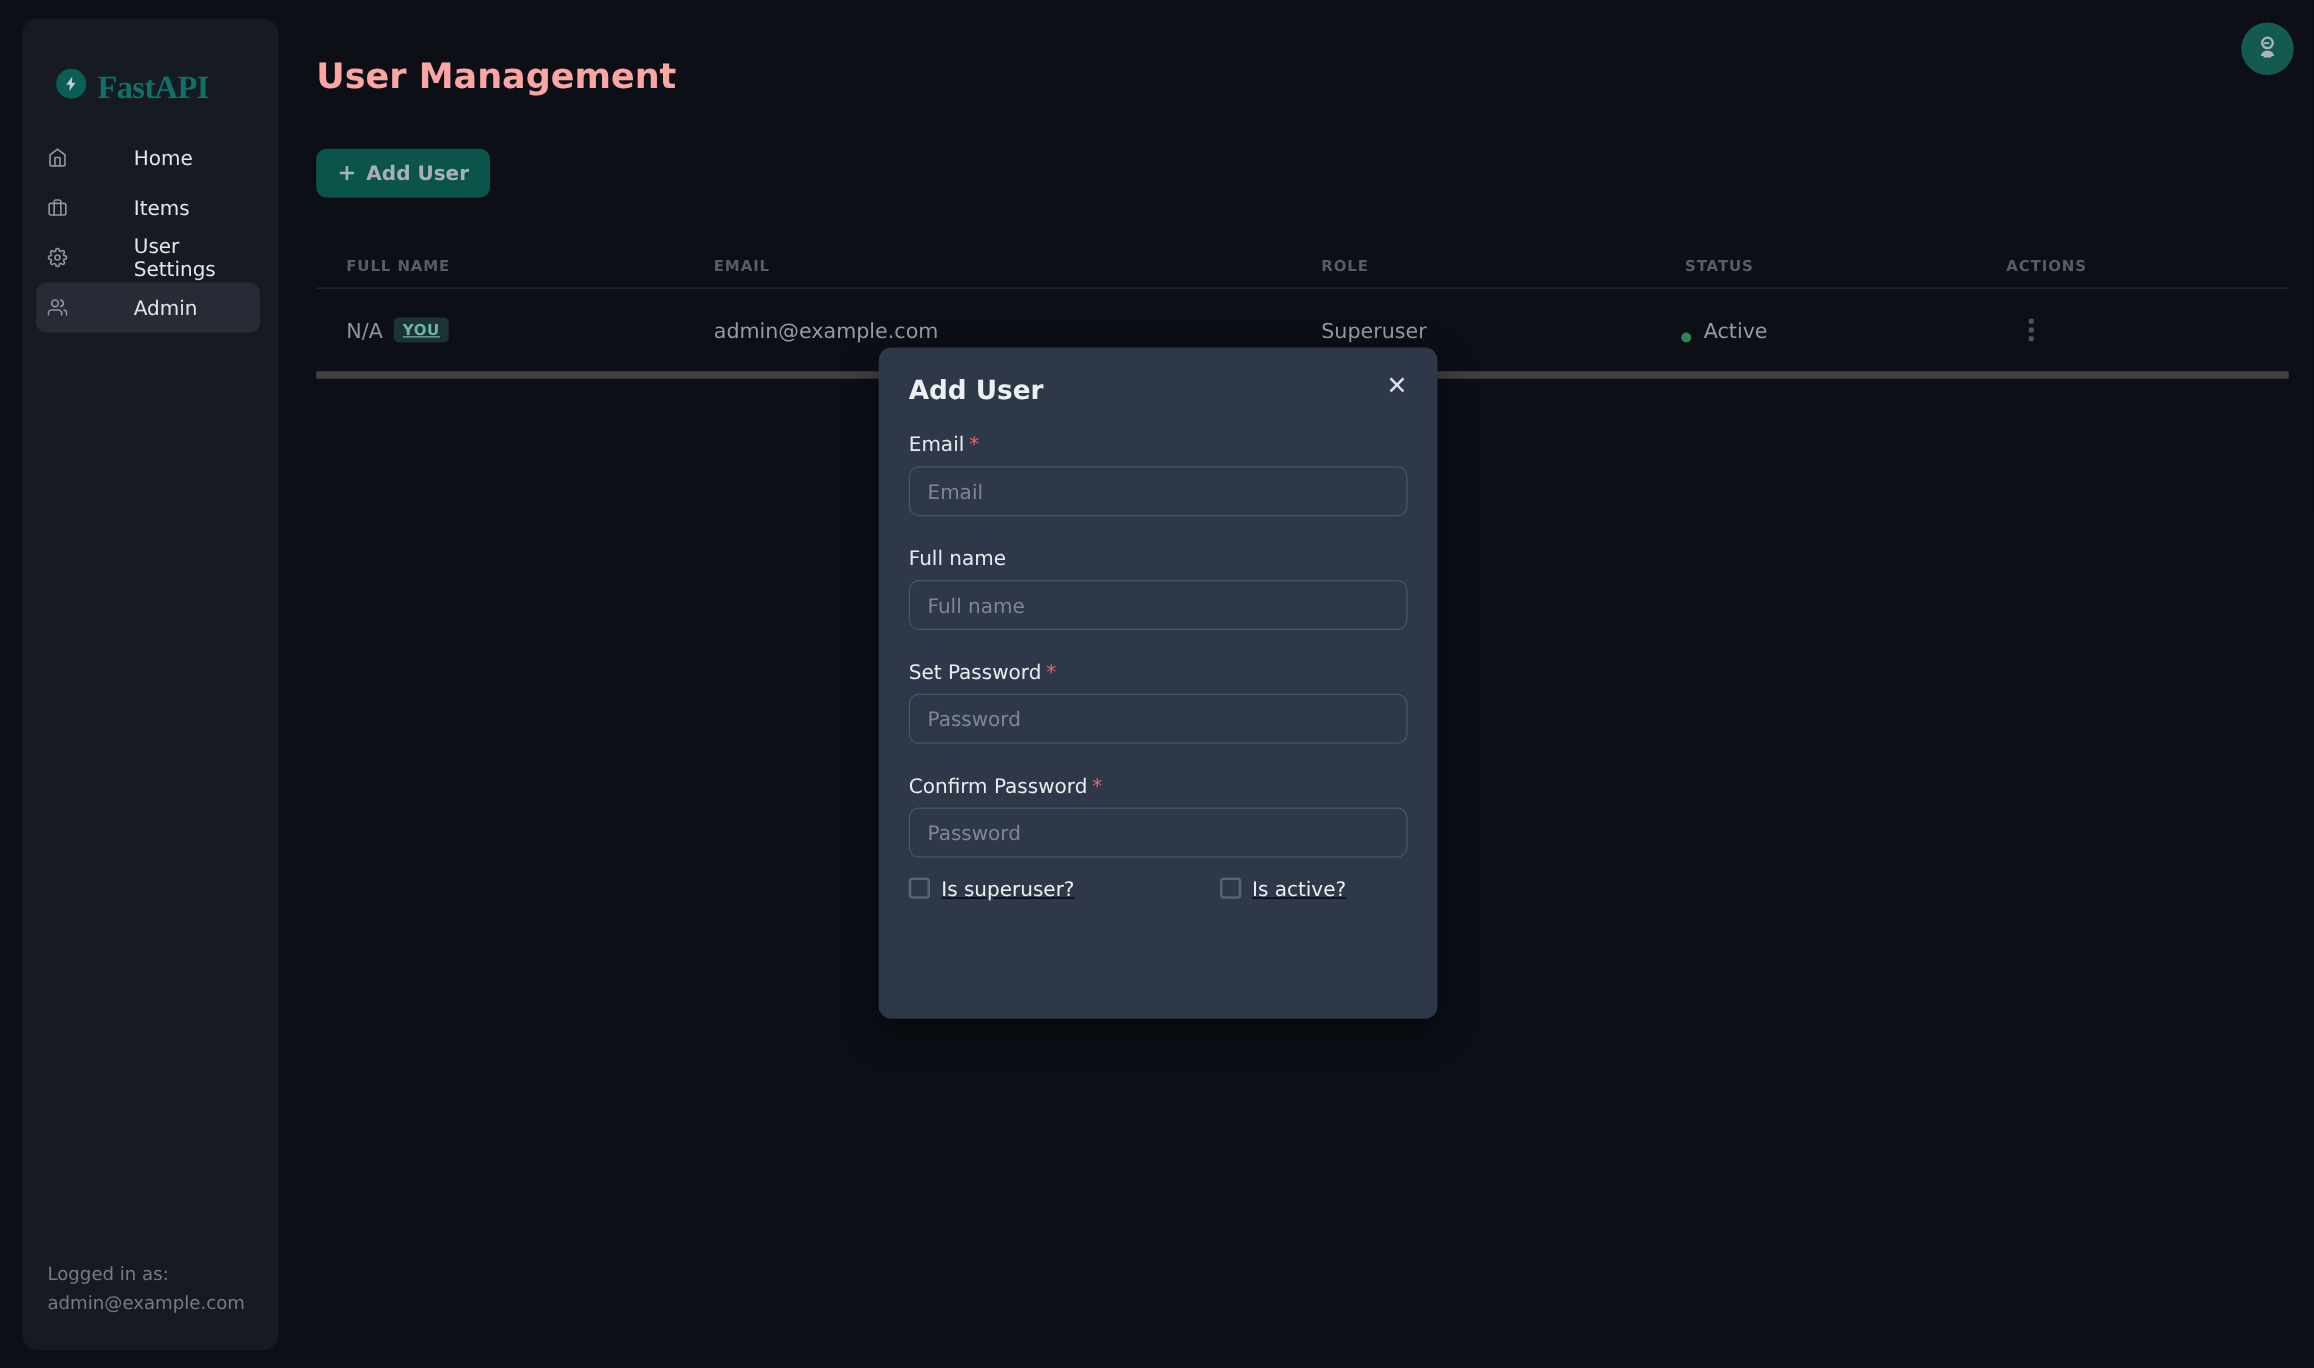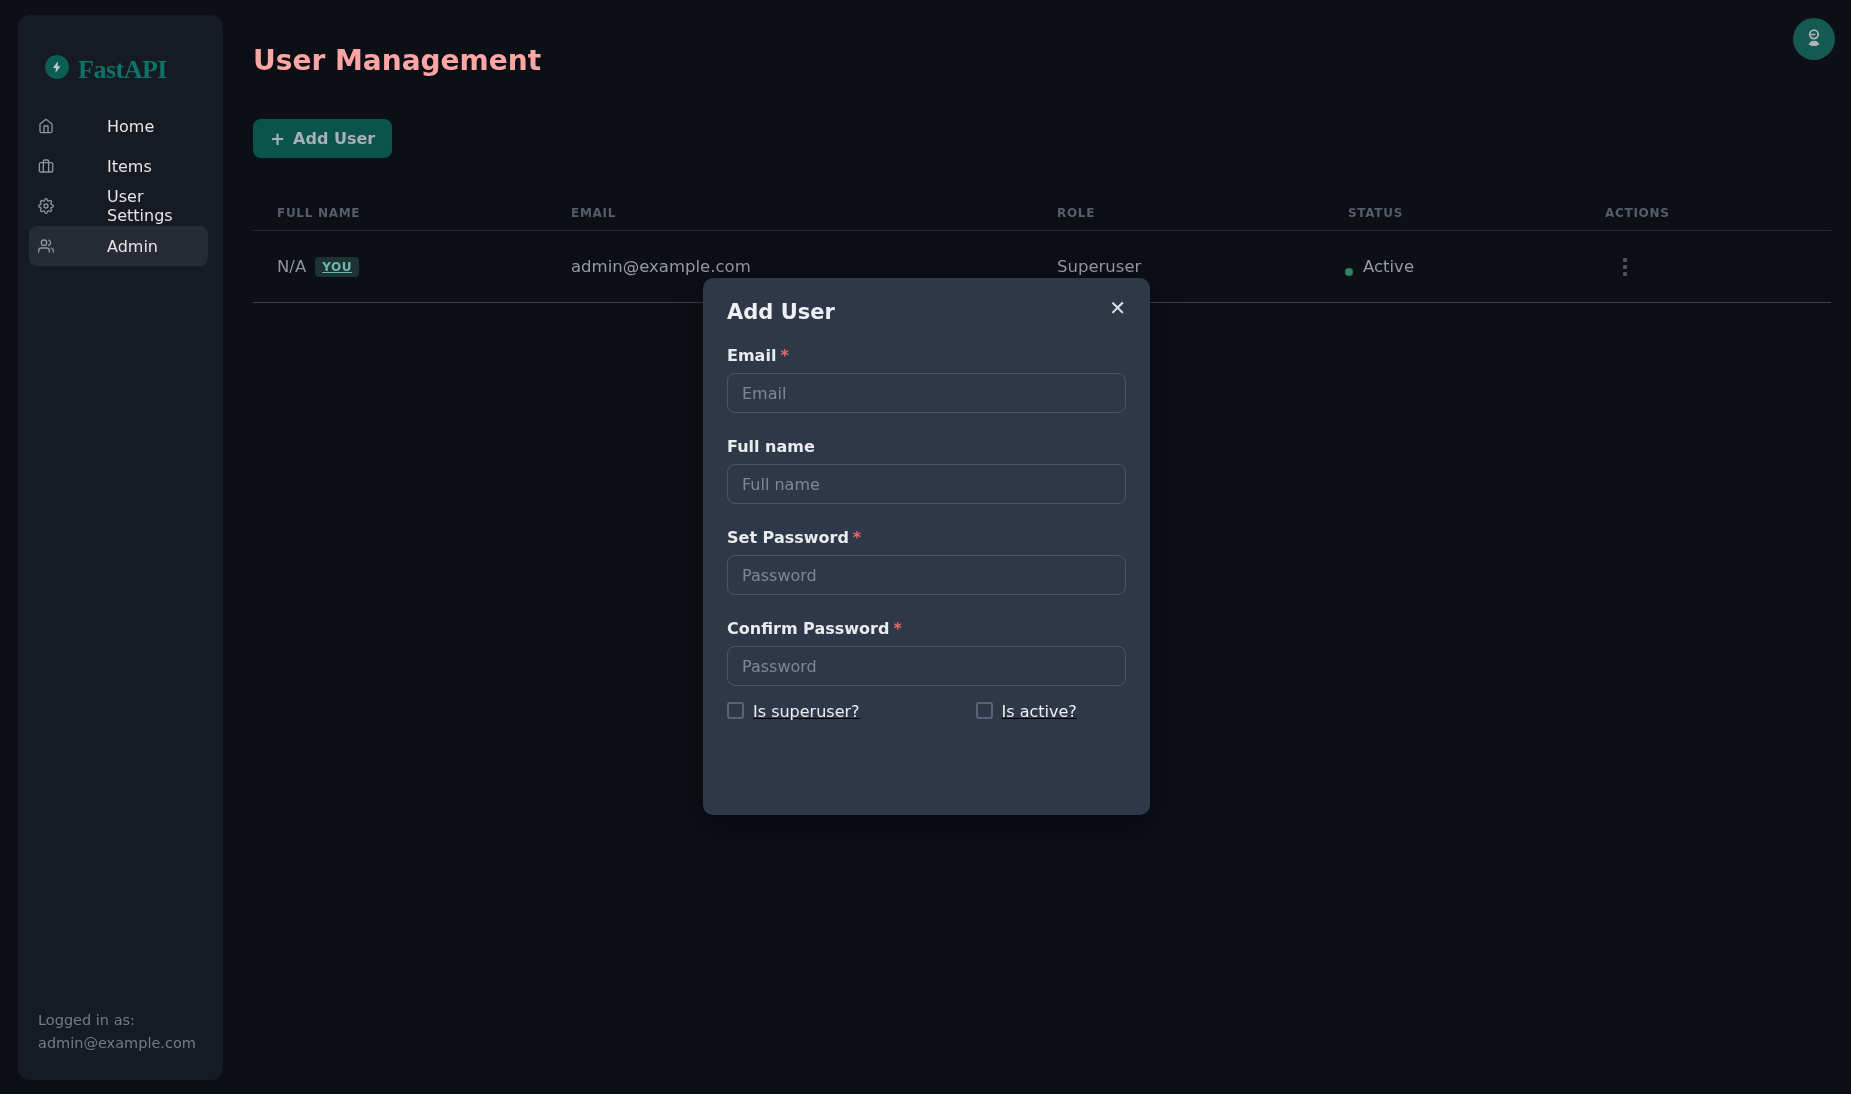--- a/index.html
+++ b/index.html
@@ -34,42 +34,42 @@
                   background:#0b544c; border:none; border-radius:8px; color:#a9b0b7;
                   font-size:16px; font-weight:700; display:flex; align-items:center;
                   gap:8px; cursor:pointer; font-family:inherit; }
   .add-user-btn .plus { font-size:18px; font-weight:700; line-height:1; }
 
   .table { position:absolute; left:253px; top:195px; width:1578px; padding-left:0; }
   .trow { display:grid; grid-template-columns:294px 486px 291px 257px 1fr; align-items:center;
           padding-left:24px; }
   .thead { height:36px; border-bottom:1px solid #242933; }
   .thead .th { color:#565d68; font-size:12px; font-weight:700; letter-spacing:0.7px; }
-  .tbody-row { height:72px; border-bottom:1px solid #404040; color:#959ba4; font-size:16.5px; }
+  .tbody-row { height:72px; border-bottom:6px solid #404040; color:#959ba4; font-size:16.5px; }
   .cell-name { display:flex; align-items:center; gap:9px; color:#8d939c; }
   .you-badge { background:#1c3233; color:#6fb5ae; font-size:12px; font-weight:700;
                letter-spacing:0.5px; padding:3px 7px; border-radius:4px;text-decoration:underline; }
   .cell-status { display:flex; align-items:flex-end; gap:10px; }
   .status-dot { width:8px; height:8px; border-radius:50%; background:#2e8555; margin-left:-3px; }
   .dots-btn { background:none; border:none; color:#4d545e; cursor:pointer; margin-left:14px;
               padding:4px; display:flex; flex-direction:column; gap:3px; }
   .dots-btn i { width:4px; height:4px; background:#4d545e; border-radius:1px; display:block; }
 
   
   .modal-overlay { position:absolute; inset:0; background:transparent; }
   .modal { position:absolute; left:703px; top:278px; width:447px; height:537px;
            background:#2e3848; border-radius:10px; box-shadow:0 10px 30px rgba(0,0,0,0.45); }
   .modal-header { padding:22px 24px 0 24px; }
   .modal-title { color:#eef1f4; font-size:21px; font-weight:700; }
   .modal-close { position:absolute; top:14px; right:18px; background:none; border:none;
                  color:#dfe3e8; font-size:20px; line-height:1; cursor:pointer; padding:6px;
                  font-family:inherit; }
   .modal-body { padding:22px 24px 0 24px; }
   .field { margin-bottom:24px; }
-  .field-label { color:#e9ecef; font-size:16px; margin-bottom:8px;font-weight:bold; }
+  .field-label { color:#e9ecef; font-size:16px; margin-bottom:8px; }
   .req { color:#e76a6a; margin-left:4px; }
   .text-input { width:100%; height:40px; background:transparent; border:1px solid #4a5565;
                 border-radius:8px; padding:0 14px; color:#e9ecef; font-size:16px;
                 font-family:inherit; outline:none; }
   .text-input::placeholder { color:#7f8795; }
   .checkbox-row { display:flex; align-items:center; margin-top:-8px; }
   .checkbox-item { display:flex; align-items:flex-start; gap:9px; cursor:pointer;text-decoration:underline; }
   .checkbox-item + .checkbox-item { margin-left:116px; }
   .checkbox-box { width:17px; height:17px; border:2px solid #596375; border-radius:3px;
                   background:transparent; flex:0 0 auto; }

